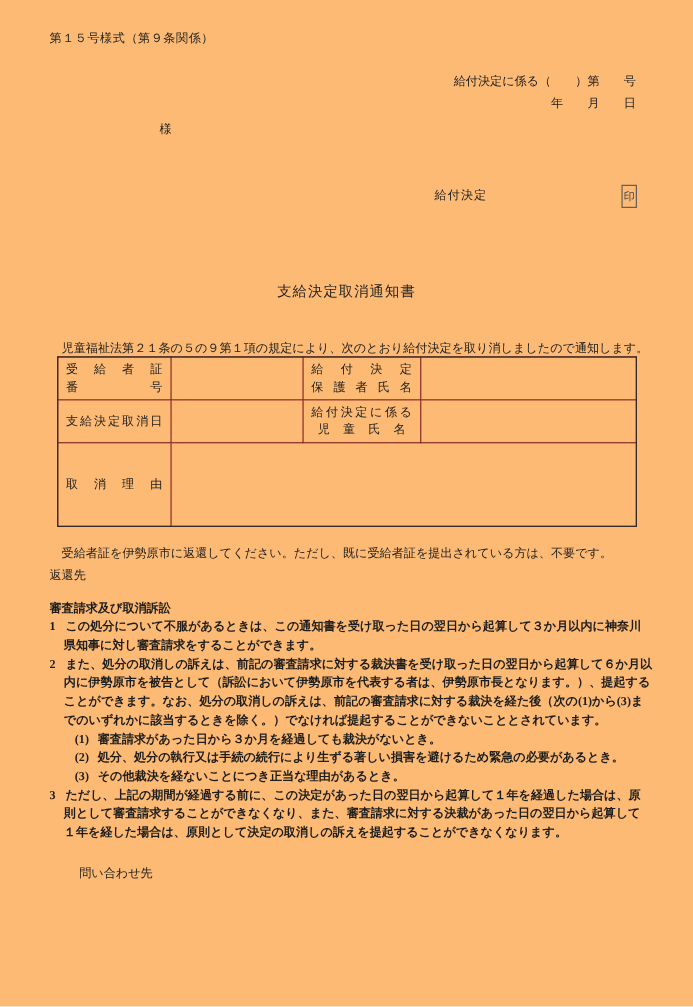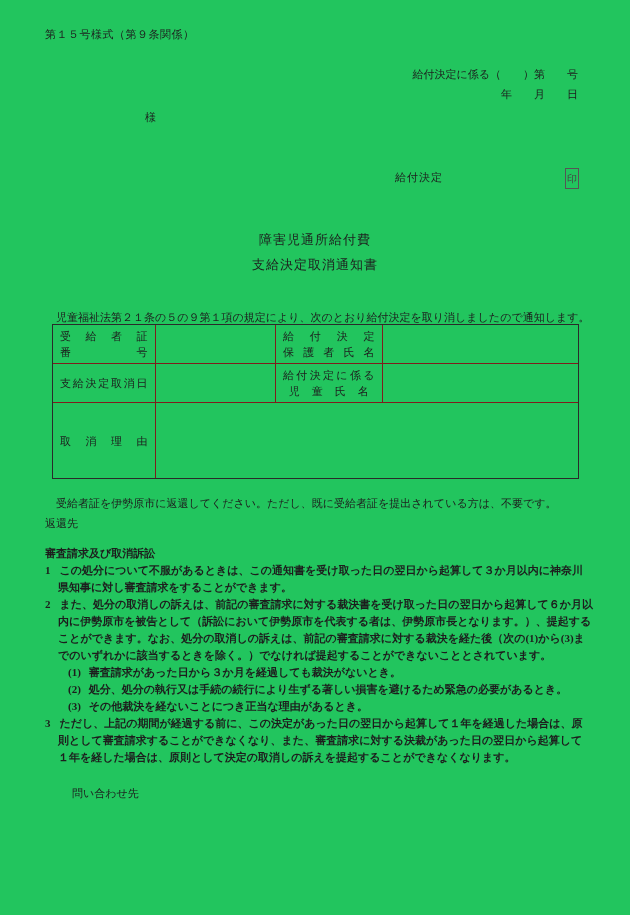--- a/index.html
+++ b/index.html
@@ -5,21 +5,21 @@
   * { margin: 0; padding: 0; box-sizing: border-box; }
   html, body { background: #ffffff; }
   body {
     font-family: "Liberation Serif", "DejaVu Serif", serif;
     color: #1d1d1d;
   }
   .page {
     position: relative;
     width: 630px;
     height: 915px;
-    background: #22c55e;
+    background: #fdba74;
     overflow: hidden;
     font-size: 11px;
   }
   .abs { position: absolute; }
 
   .form-number { left: 45px; top: 27px; letter-spacing: .5px; }
 
   .directive-block { right: 52px; top: 64px; text-align: right; line-height: 20px; }
 
   .addressee { left: 145px; top: 110px; }
@@ -83,21 +83,20 @@
   </div>
 
   <div class="abs addressee">様</div>
 
   <div class="abs issuer">給付決定</div>
 
   <div class="abs seal-box">
     <span>印</span>
   </div>
 
-  <div class="abs title title-1">障害児通所給付費</div>
   <div class="abs title title-2">支給決定取消通知書</div>
 
   <div class="abs para intro">　児童福祉法第２１条の５の９第１項の規定により、次のとおり給付決定を取り消しましたので通知します。</div>
 
   <table class="notice">
     <colgroup>
       <col style="width:103px">
         <col style="width:120px">
         <col style="width:107px">
         <col style="width:196px">

